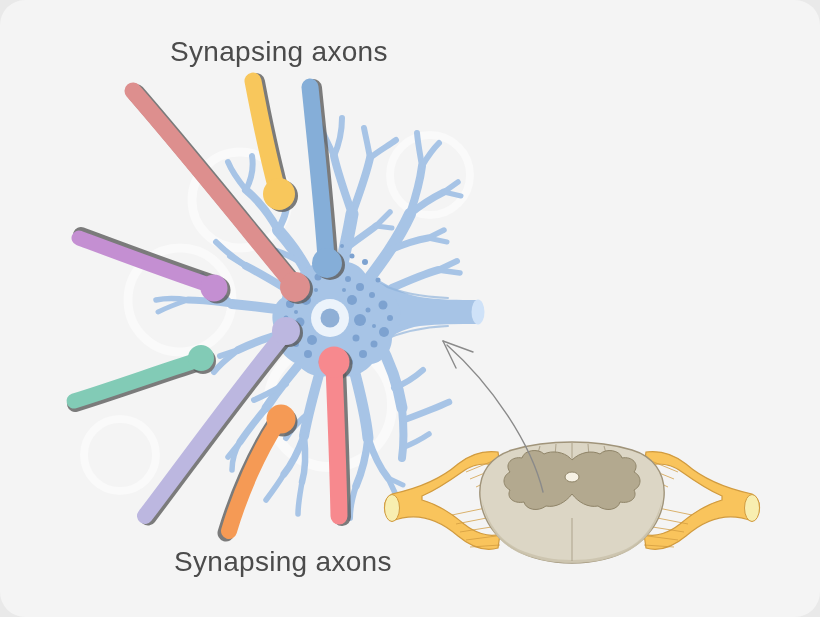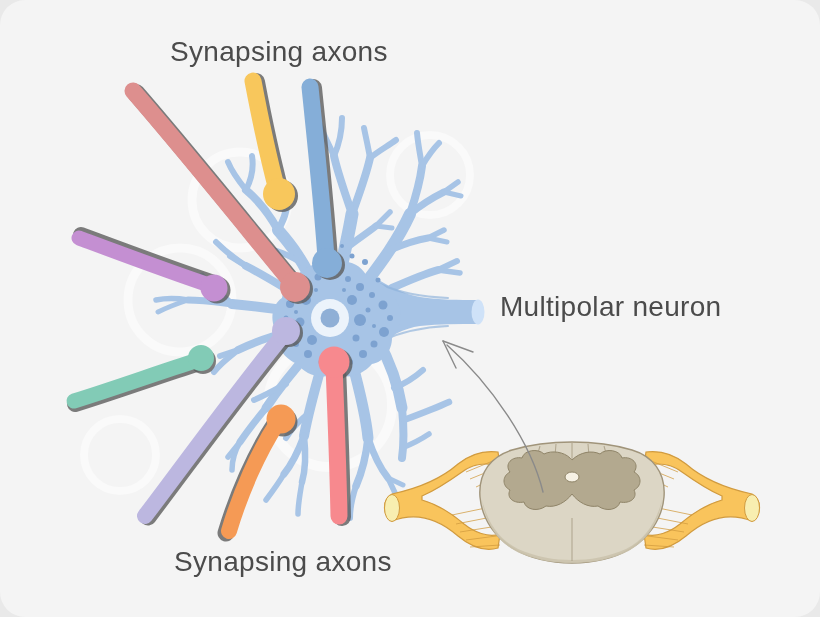--- a/index.html
+++ b/index.html
@@ -276,15 +276,14 @@
       <g>
         <path class="sh" stroke-width="18" transform="translate(3,1)" d="M339,516 C338,468 336,416 334,366"></path>
         <circle class="sh-dot" cx="337" cy="364" r="15.5"></circle>
         <path class="ax" stroke-width="17" d="M339,516 C338,468 336,416 334,366" stroke="#f7898e"></path>
         <circle cx="334" cy="362" r="15.5" fill="#f7898e"></circle>
       </g>
     </g>
   </svg>
 
   <div class="label" style="left:170px;top:37px">Synapsing axons</div>
-  <div class="label" style="left:500px;top:292px">Multipolar neuron</div>
   <div class="label" style="left:174px;top:547px">Synapsing axons</div>
 </div>
 
 </body></html>

